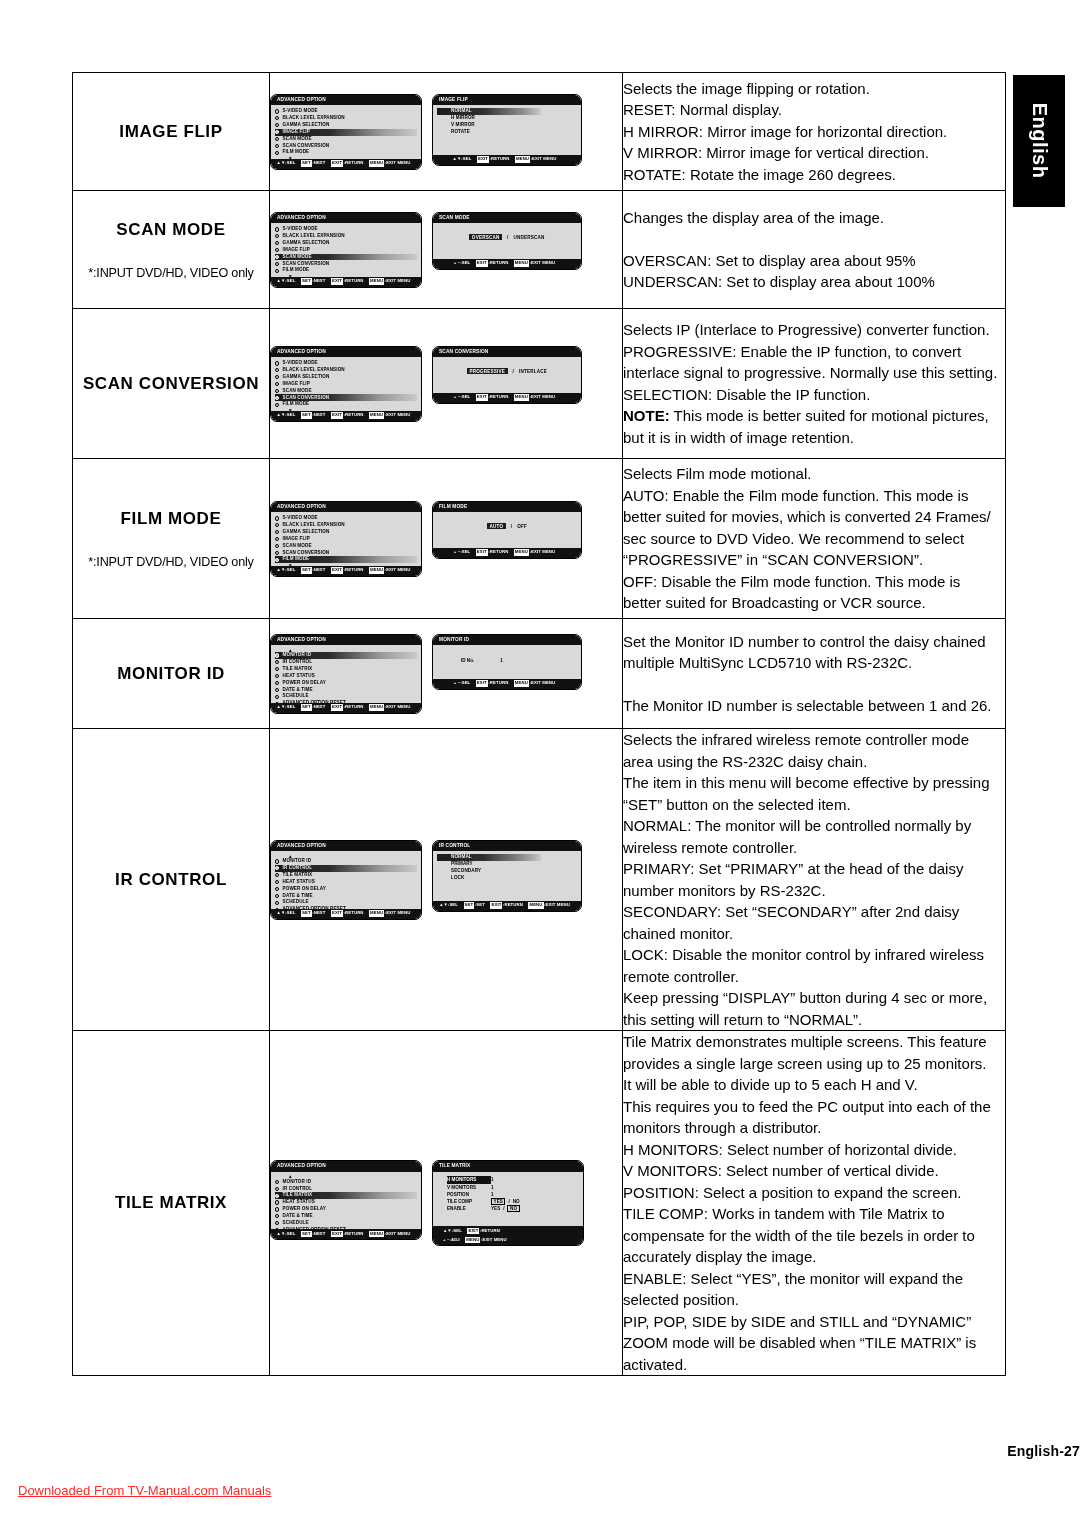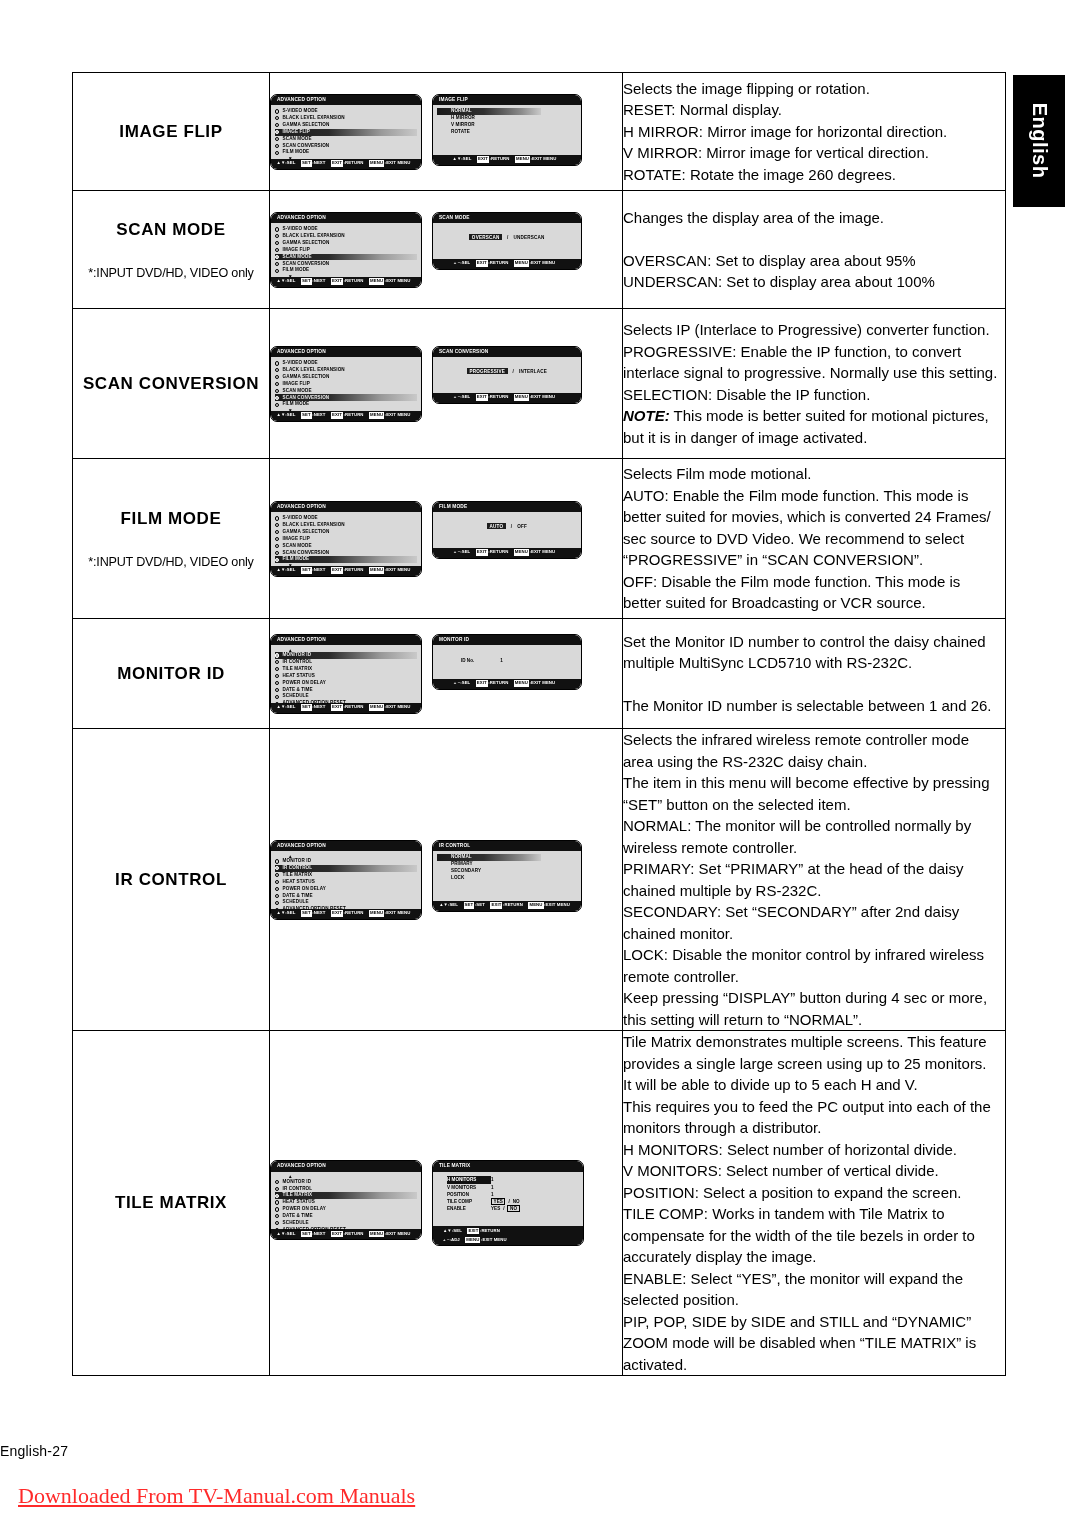--- a/index.html
+++ b/index.html
@@ -45,21 +45,21 @@
   td.c-name{width:196px;text-align:center;padding:6px 4px;}
   td.c-osd{width:352px;padding:6px 2px;}
   td.c-desc{
     width:382px;vertical-align:top;
     padding:12px 10px 12px 12px;
     font-size:15px;line-height:21.5px;
   }
   .fn-title{font-size:17px;font-weight:bold;letter-spacing:.6px;}
   .fn-note{font-size:12.6px;margin-top:26px;letter-spacing:-.2px;white-space:nowrap;text-align:center;}
   .desc-line{white-space:normal;}
-  .b{font-weight:bold;font-style:italic;}
+  .b{font-weight:bold;}
 
   
   .osd-row{display:flex;align-items:flex-start;gap:10px;justify-content:flex-start;}
   .osd{
     background:#d9d9d9;
     border:1px solid #000;
     border-radius:7px;
     color:#000;
     font-size:4.6px;
     line-height:6.6px;
@@ -129,27 +129,27 @@
   .tm{padding-left:10px;padding-top:2px;}
   .tm .r{display:flex;height:7.1px;line-height:7.1px;font-weight:bold;}
   .tm .r .n{width:44px;white-space:nowrap;}
   .tm .r.hl .n{background:#111;color:#fff;padding-right:3px;width:41px;}
   .tm .r .v{width:26px;}
   .tm .bx{border:.7px solid #000;padding:0 1.6px;display:inline-block;line-height:5.6px;}
   .tm .sl{margin:0 3px;}
 
   
   .page-num{
-    position:absolute;left:0;right:0;top:1443px;text-align:left;
-    font-size:14px;font-weight:normal;letter-spacing:.2px;
+    position:absolute;left:0;right:0;top:1443px;text-align:right;
+    font-size:14px;font-weight:bold;letter-spacing:.2px;
   }
   .watermark{
     position:absolute;left:18px;top:1483px;
-    font-family:Liberation Serif, serif;
-    font-size:22px;color:#ff2a2a;
+    font-family:Liberation Sans, sans-serif;
+    font-size:13px;color:#ff2a2a;
     text-decoration:underline;
   }
 </style>
 </head>
 <body>
 
 <div id="page">
 
   <div class="lang-tab">
     <span>English</span>
@@ -325,21 +325,21 @@
                 <div class="foot"><span class="seg"><span>+ –</span><span>:SEL</span></span><span class="seg"><span class="k">EXIT</span><span>:RETURN</span></span><span class="seg"><span class="k">MENU</span><span>:EXIT MENU</span></span></div>
               </div>
             </div>
           </td>
           <td class="c-desc">
             <div class="desc-line">Selects IP (Interlace to Progressive) converter function.</div>
             <div class="desc-line">PROGRESSIVE: Enable the IP function, to convert</div>
             <div class="desc-line">interlace signal to progressive. Normally use this setting.</div>
             <div class="desc-line">SELECTION: Disable the IP function.</div>
             <div class="desc-line"><span class="b">NOTE:</span> This mode is better suited for motional pictures,</div>
-            <div class="desc-line">but it is in danger of image activated.</div>
+            <div class="desc-line">but it is in width of image retention.</div>
           </td>
         </tr>
         <tr style="height: 160px;">
           <td class="c-name">
             <div class="fn-title">FILM MODE</div>
             <div class="fn-note">*:INPUT DVD/HD, VIDEO only</div>
           </td>
           <td class="c-osd">
             <div class="osd-row">
               <div class="osd" style="width: 152px; height: 76px;">
@@ -515,21 +515,21 @@
             </div>
           </td>
           <td class="c-desc">
             <div class="desc-line">Selects the infrared wireless remote controller mode</div>
             <div class="desc-line">area using the RS-232C daisy chain.</div>
             <div class="desc-line">The item in this menu will become effective by pressing</div>
             <div class="desc-line">“SET” button on the selected item.</div>
             <div class="desc-line">NORMAL: The monitor will be controlled normally by</div>
             <div class="desc-line">wireless remote controller.</div>
             <div class="desc-line">PRIMARY: Set “PRIMARY” at the head of the daisy</div>
-            <div class="desc-line">chained multiple by RS-232C.</div>
+            <div class="desc-line">number monitors by RS-232C.</div>
             <div class="desc-line">SECONDARY: Set “SECONDARY” after 2nd daisy</div>
             <div class="desc-line">chained monitor.</div>
             <div class="desc-line">LOCK: Disable the monitor control by infrared wireless</div>
             <div class="desc-line">remote controller.</div>
             <div class="desc-line">Keep pressing “DISPLAY” button during 4 sec or more,</div>
             <div class="desc-line">this setting will return to “NORMAL”.</div>
           </td>
         </tr>
         <tr style="height: 330px;">
           <td class="c-name">

